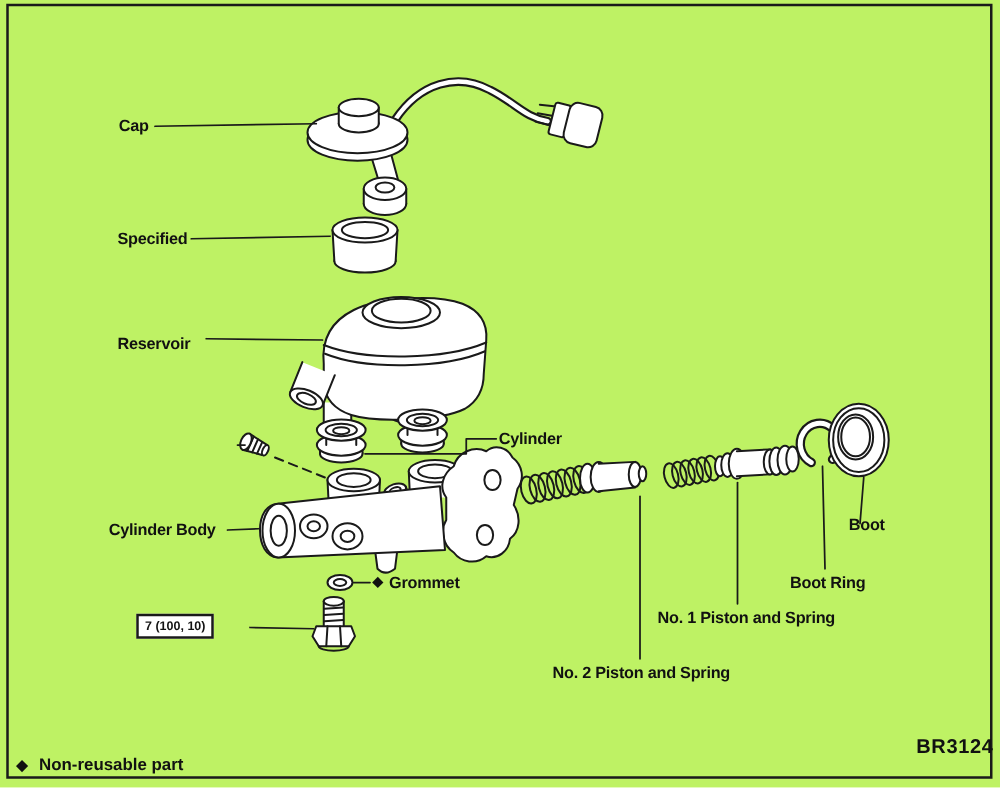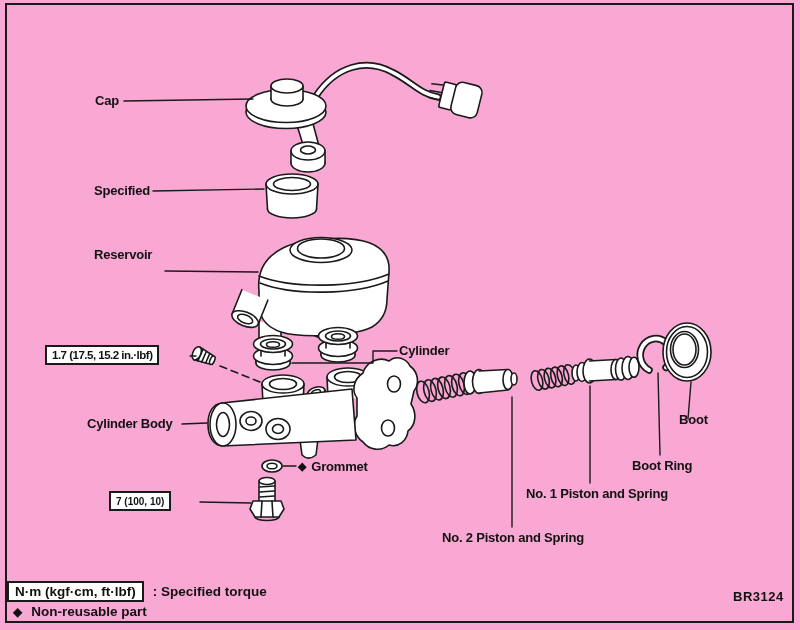--- a/index.html
+++ b/index.html
@@ -1,32 +1,32 @@
 <!DOCTYPE html>
 <html><head>
 <meta charset="utf-8">
 <style>
   html,body{margin:0;padding:0;background:#fff;}
-  #stage{position:relative;width:800px;height:630px;background:#f9a8d4;overflow:hidden;
+  #stage{position:relative;width:800px;height:630px;background:#bef264;overflow:hidden;
          font-family:"Liberation Sans",sans-serif;color:#111;}
   #frame{position:absolute;left:5px;top:3px;width:785px;height:616px;border:2.5px solid #1a1a1a;}
   svg{position:absolute;left:0;top:0;}
   .label{position:absolute;font-weight:700;font-size:13px;letter-spacing:-0.2px;white-space:nowrap;line-height:14px;}
   .torque-box{position:absolute;border:2px solid #1a1a1a;background:#fff;font-weight:700;
               white-space:nowrap;padding:2px 5px 1px 5px;line-height:13px;}
   #torque1{left:45px;top:345px;font-size:11.5px;letter-spacing:-0.5px;}
   #torque2{left:109px;top:491px;font-size:10px;}
   .diamond{font-size:11px;margin-right:5px;vertical-align:1px;}
   .legend-row{position:absolute;display:flex;align-items:center;font-weight:700;font-size:13.5px;}
   #legend1{left:7px;top:581px;}
   #legend2{left:13px;top:604px;}
   .legend-box{border:2px solid #1a1a1a;background:#fff;padding:1px 6px 0 6px;line-height:16px;white-space:nowrap;}
   .legend-text{margin-left:9px;white-space:nowrap;}
   .legend-diamond{font-size:12px;margin-right:9px;}
-  #brcode{position:absolute;left:733px;top:589px;font-size:13px;font-weight:700;letter-spacing:0.5px;}
+  #brcode{position:absolute;left:733px;top:589px;font-size:16px;font-weight:700;letter-spacing:0.5px;}
 </style>
 </head>
 <body>
 
 <div id="stage">
   <div id="frame"></div>
 
   <svg width="800" height="630" viewBox="0 0 800 630">
     <defs>
       <g id="grommet">
@@ -237,35 +237,30 @@
         <line x1="512" y1="397" x2="512" y2="527"></line>
         <line x1="590" y1="386" x2="590" y2="483"></line>
         <line x1="658" y1="373" x2="660" y2="455"></line>
         <line x1="691" y1="382" x2="688" y2="419"></line>
       </g>
     </g>
   </svg>
 
   <div class="label" style="left:95px;top:94px">Cap</div>
   <div class="label" style="left:94px;top:184px">Specified</div>
-  <div class="label" style="left:94px;top:248px">Reservoir</div>
+  <div class="label" style="left:94px;top:268px">Reservoir</div>
   <div class="label" style="left:399px;top:344px">Cylinder</div>
   <div class="label" style="left:87px;top:417px">Cylinder Body</div>
   <div class="label" style="left:298px;top:459px"><span class="diamond">◆</span><span>Grommet</span></div>
   <div class="label" style="left:679px;top:413px">Boot</div>
   <div class="label" style="left:632px;top:459px">Boot Ring</div>
   <div class="label" style="left:526px;top:487px">No. 1 Piston and Spring</div>
   <div class="label" style="left:442px;top:531px">No. 2 Piston and Spring</div>
 
-  <div class="torque-box" id="torque1">1.7 (17.5, 15.2 in.·lbf)</div>
   <div class="torque-box" id="torque2">7 (100, 10)</div>
 
-  <div class="legend-row" id="legend1">
-    <span class="legend-box">N·m (kgf·cm, ft·lbf)</span>
-    <span class="legend-text">:  Specified torque</span>
-  </div>
   <div class="legend-row" id="legend2">
     <span class="legend-diamond">◆</span>
     <span>Non-reusable part</span>
   </div>
 
   <div id="brcode">BR3124</div>
 </div>
 
 </body></html>

